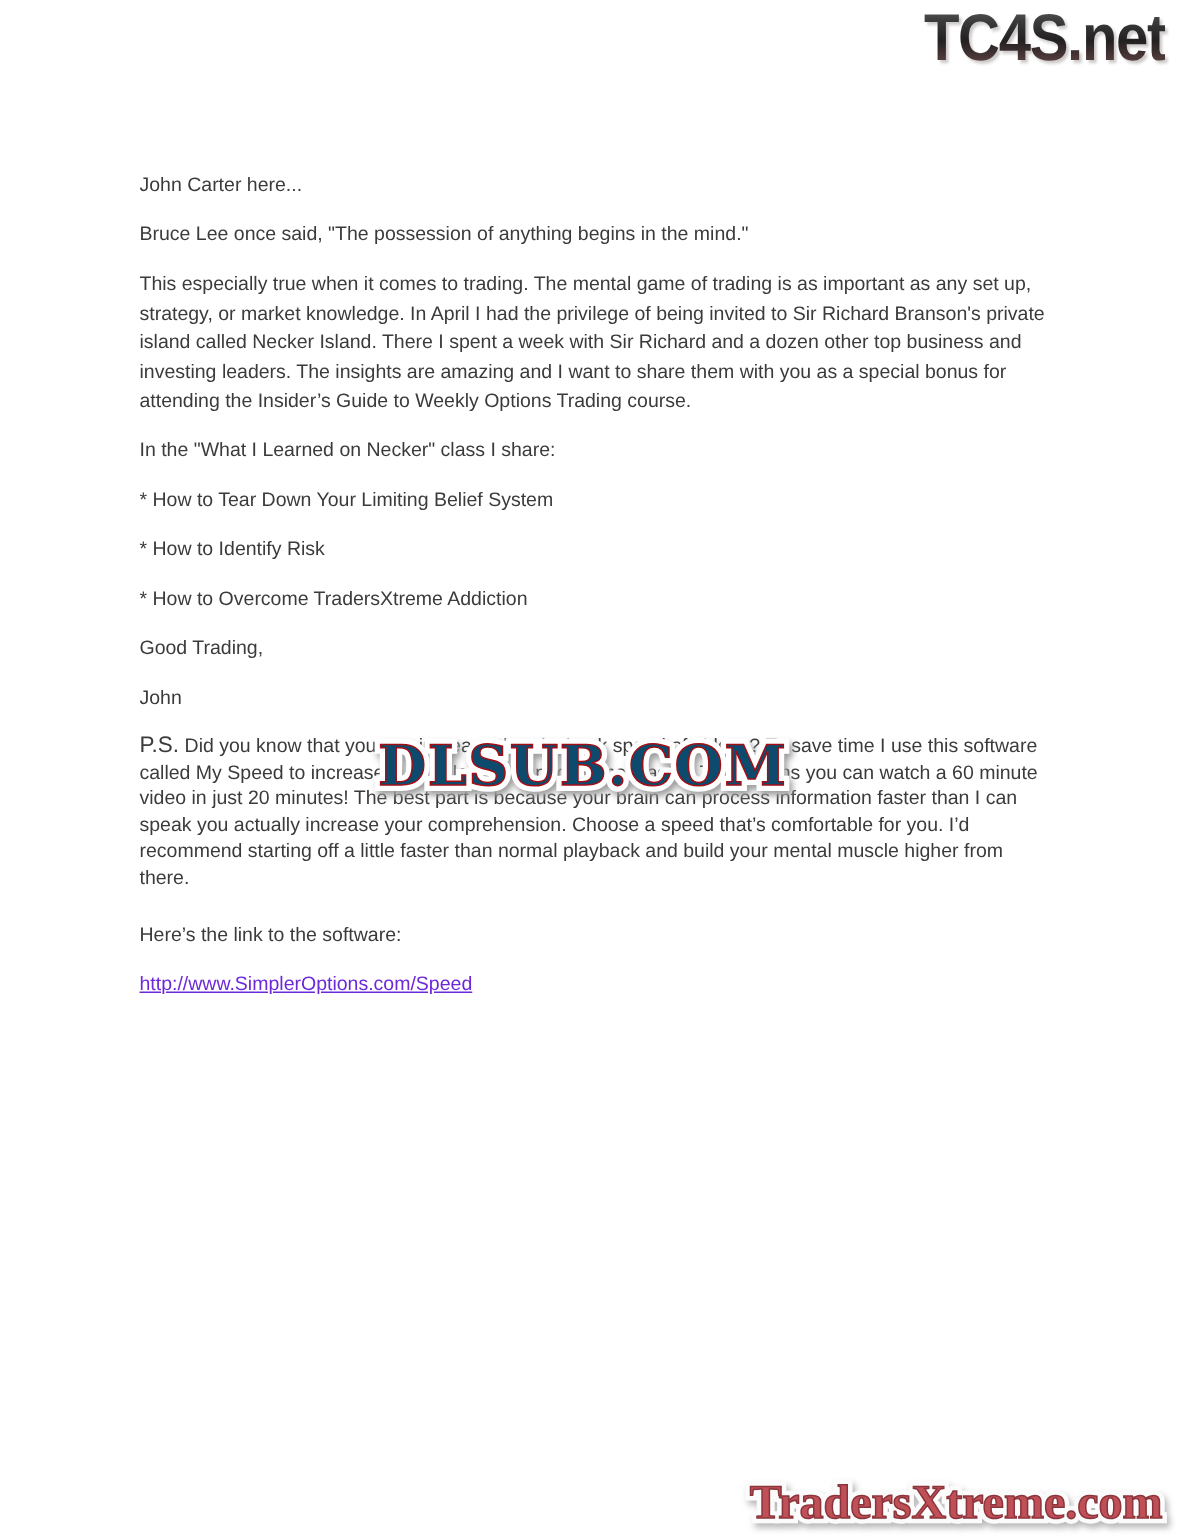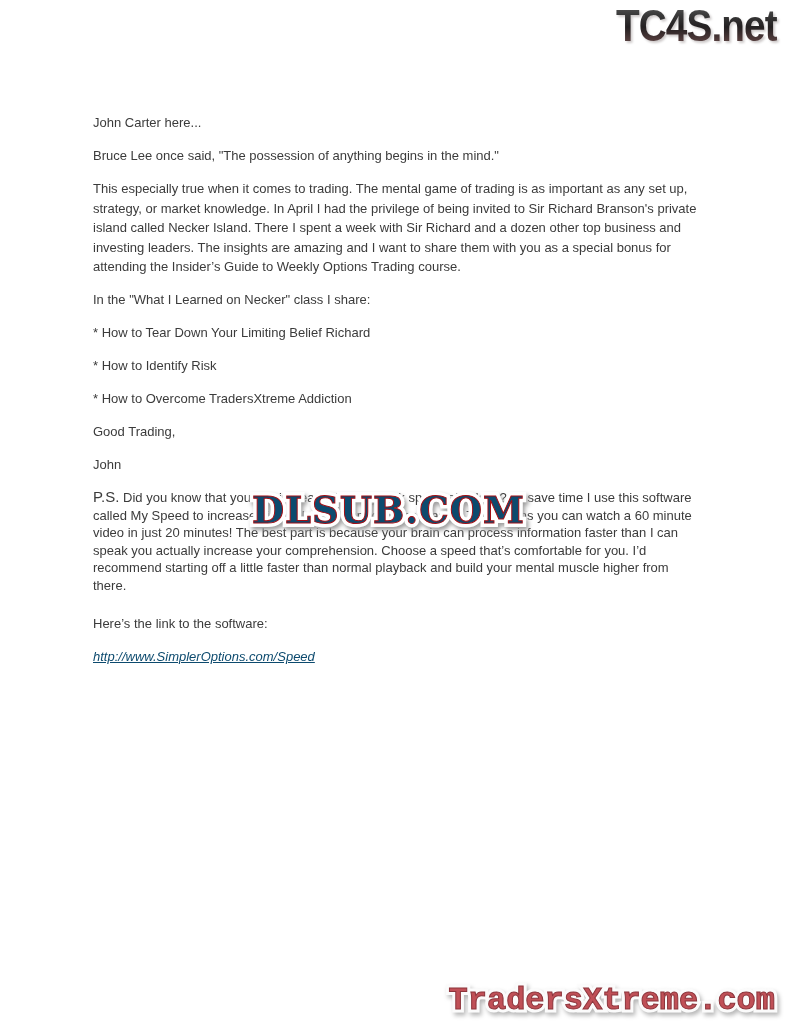--- a/index.html
+++ b/index.html
@@ -33,23 +33,22 @@
     margin-bottom: 20px;
   }
   .ps-label {
     font-size: 15px;
     text-align: right;
   }
   .link-line {
     margin-bottom: 0;
   }
   a.speed-link {
-    color: #0c4a6e;
+    color: #6d28d9;
     text-decoration: underline;
-    font-style: italic;
   }
 
   
   .stroke-behind {
     position: relative;
     white-space: nowrap;
   }
   .stroke-behind::before {
     content: attr(data-text);
     position: absolute;
@@ -98,21 +97,21 @@
     -webkit-text-stroke: 8px #ffffff;
     filter: drop-shadow(2px 3px 2px #9e9e9e);
   }
 
   
   .logo-tx {
     position: absolute;
     top: 982px;
     right: 16px;
     z-index: 6;
-    font-family: Liberation Mono, monospace;
+    font-family: Liberation Serif, serif;
     font-weight: 700;
     font-size: 32px;
     letter-spacing: 0px;
     line-height: 38px;
     color: #c05057;
     -webkit-text-stroke: 1px #8c343b;
   }
   .logo-tx::before {
     -webkit-text-stroke: 7px #fbfbfb;
     filter: drop-shadow(2px 3px 2px #b8b8b8);
@@ -121,21 +120,21 @@
 </head>
 <body>
 
 <div class="logo-tc4s">TC4S.net</div>
 
 <main class="content">
   <p>John Carter here...</p>
   <p>Bruce Lee once said, "The possession of anything begins in the mind."</p>
   <p>This especially true when it comes to trading. The mental game of trading is as important as any set up, strategy, or market knowledge. In April I had the privilege of being invited to Sir Richard Branson's private island called Necker Island. There I spent a week with Sir Richard and a dozen other top business and investing leaders. The insights are amazing and I want to share them with you as a special bonus for attending the Insider’s Guide to Weekly Options Trading course.</p>
   <p>In the "What I Learned on Necker" class I share:</p>
-  <p class="bullet">* How to Tear Down Your Limiting Belief Richard</p>
+  <p class="bullet">* How to Tear Down Your Limiting Belief System</p>
   <p class="bullet">* How to Identify Risk</p>
   <p class="bullet">* How to Overcome TradersXtreme Addiction</p>
   <p>Good Trading,</p>
   <p>John</p>
   <p class="ps"><span class="ps-label">P.S.</span><span> Did you know that you can increase the playback speed of videos? To save time I use this software called My Speed to increase video playback up to 3 times faster. This means you can watch a 60 minute video in just 20 minutes! The best part is because your brain can process information faster than I can speak you actually increase your comprehension. Choose a speed that’s comfortable for you. I’d recommend starting off a little faster than normal playback and build your mental muscle higher from there.</span></p>
   <p>Here’s the link to the software:</p>
   <p class="link-line"><a href="#" class="speed-link">http://www.SimplerOptions.com/Speed</a></p>
 </main>
 
 <div class="logo-dlsub stroke-behind" data-text="DLSUB.COM">DLSUB.COM</div>

